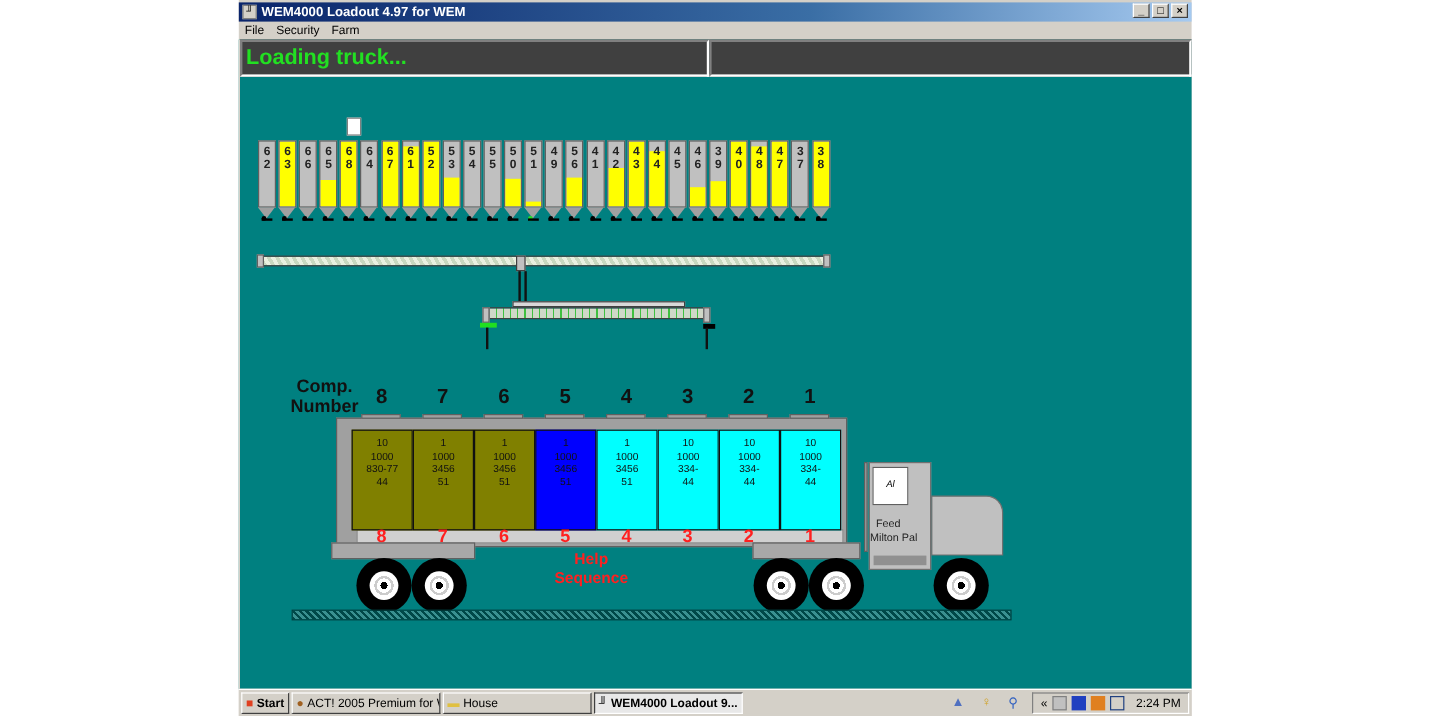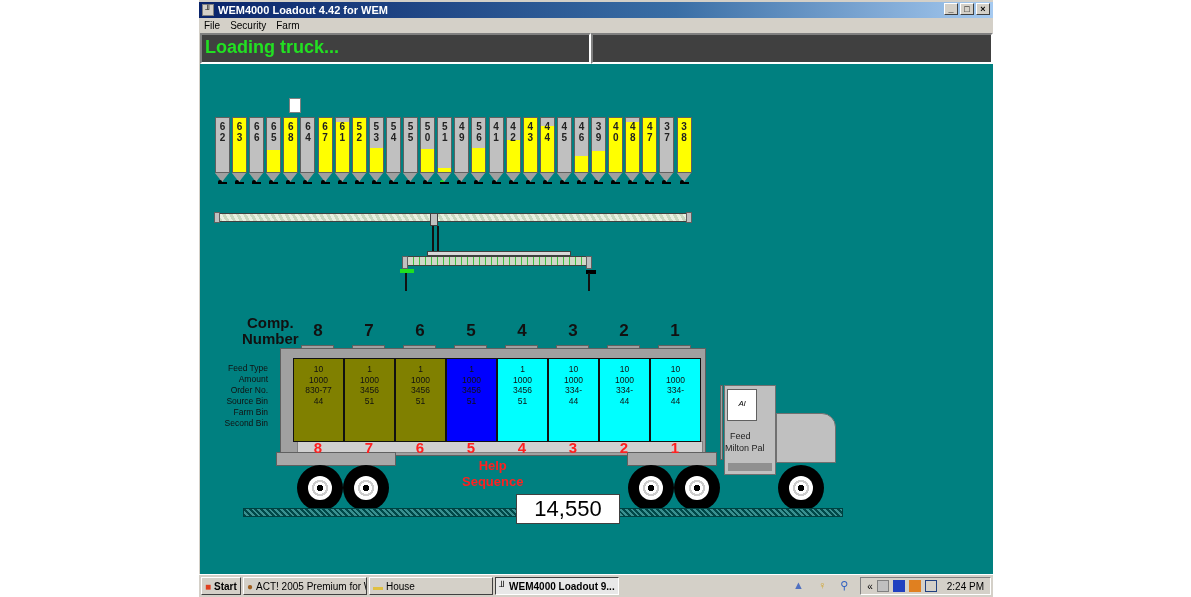--- a/index.html
+++ b/index.html
@@ -44,21 +44,21 @@
   .tray { position: absolute; right: 2px; top: 2px; height: 18px; border: 1px solid; border-color: #808080 #fff #fff #808080; display: flex; align-items: center; gap: 4px; padding: 0 6px; font-size: 10px; }
   .tray-icon { width: 12px; height: 12px; display: inline-block; }
 </style>
 </head>
 <body>
 
 <div class="screen">
 
   <div class="titlebar">
     <span class="appicon">╜</span>
-    <span>WEM4000 Loadout 4.42 for WEM</span>
+    <span>WEM4000 Loadout 4.97 for WEM</span>
     <div class="winbtns">
       <div class="winbtn">_</div>
       <div class="winbtn">□</div>
       <div class="winbtn">×</div>
     </div>
   </div>
 
   <div class="menubar">
     <span>File</span>
     <span>Security</span>
@@ -366,28 +366,20 @@
     <div class="end-cap" style="left:202px;top:223px;height:13px;"></div>
     <div class="end-cap" style="left:386px;top:223px;height:13px;"></div>
     <div style="position:absolute;left:200px;top:236px;width:14px;height:4px;background:#20e020;"></div>
     <div style="position:absolute;left:386px;top:237px;width:10px;height:4px;background:#000;"></div>
     <div style="position:absolute;left:205px;top:240px;width:2px;height:18px;background:#111;"></div>
     <div style="position:absolute;left:388px;top:240px;width:2px;height:18px;background:#111;"></div>
 
     <div class="comp-label" style="left:42px;top:282px;white-space:pre;">Comp.
 Number</div>
 
-    <div class="row-labels">
-      <div>Feed Type</div>
-      <div>Amount</div>
-      <div>Order No.</div>
-      <div>Source Bin</div>
-      <div>Farm Bin</div>
-      <div>Second Bin</div>
-    </div>
 
     <div class="tank-frame"></div>
     <div style="position:absolute;left:97px;top:408px;width:406px;height:12px;background:#d0d0d0;border:1px solid #808080;"></div>
     <div style="position:absolute;left:76px;top:419px;width:120px;height:14px;background:#a8a8a8;border:1px solid #606060;"></div>
     <div style="position:absolute;left:427px;top:419px;width:90px;height:14px;background:#a8a8a8;border:1px solid #606060;"></div>
     <div id="compartments">
         <div class="comp-num" style="left: 93px; top: 288px;">8</div>
         <div class="hatch" style="left: 101px;"></div>
         <div class="compartment" style="left: 93px; width: 51px; background: rgb(128, 128, 0);">
           <div>10</div>
@@ -472,21 +464,20 @@
     <div style="position:absolute;left:576px;top:380px;width:60px;height:50px;background:#c0c0c0;border:1px solid #707070;border-radius:0 14px 0 0;"></div>
     <div style="position:absolute;left:528px;top:430px;width:44px;height:8px;background:#909090;"></div>
 
     <div class="wheel" style="left:97px;top:432px;"></div>
     <div class="wheel" style="left:143px;top:432px;"></div>
     <div class="wheel" style="left:428px;top:432px;"></div>
     <div class="wheel" style="left:474px;top:432px;"></div>
     <div class="wheel" style="left:578px;top:432px;"></div>
 
     <div class="scale"></div>
-    <div class="weight-box">14,550</div>
 
   </div>
 
   <div class="taskbar">
     <div class="task-btn" style="width:40px;font-weight:bold;">
       <span style="color:#e04020;">■</span>
       <span>Start</span>
     </div>
     <div class="task-btn" style="width:124px;">
       <span style="color:#a06020;">●</span>

